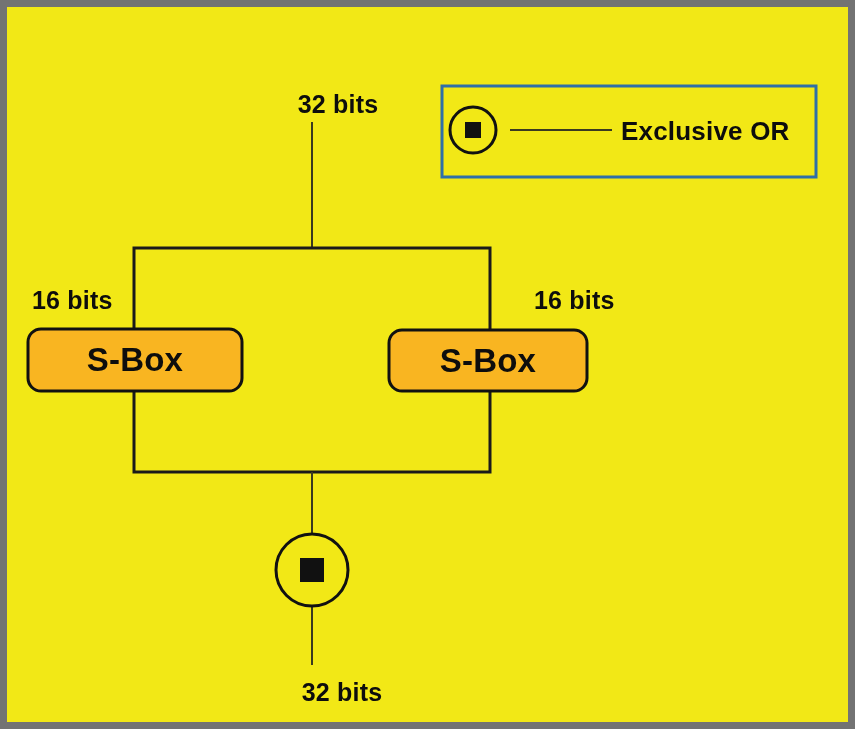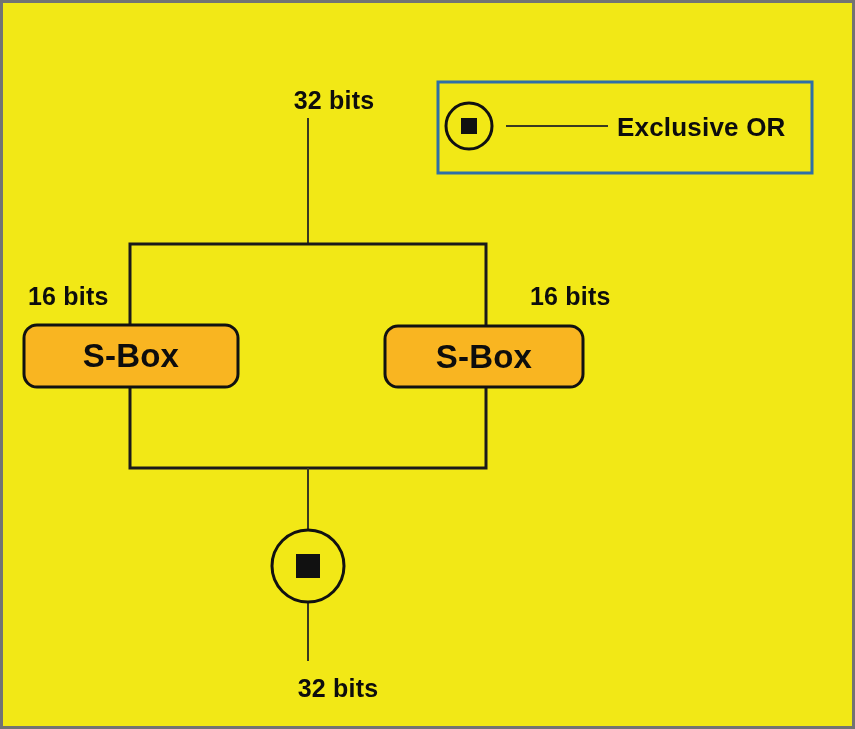--- a/index.html
+++ b/index.html
@@ -10,21 +10,21 @@
   }
   body {
     font-family: "Liberation Sans", sans-serif;
   }
   #canvas {
     position: relative;
     width: 855px;
     height: 729px;
     background: #F2E816;
     box-sizing: border-box;
-    border: 3px solid #737373;
+    border: 7px solid #737373;
     overflow: hidden;
   }
   #diagram-svg {
     position: absolute;
     left: 0;
     top: 0;
     width: 855px;
     height: 729px;
     display: block;
   }

